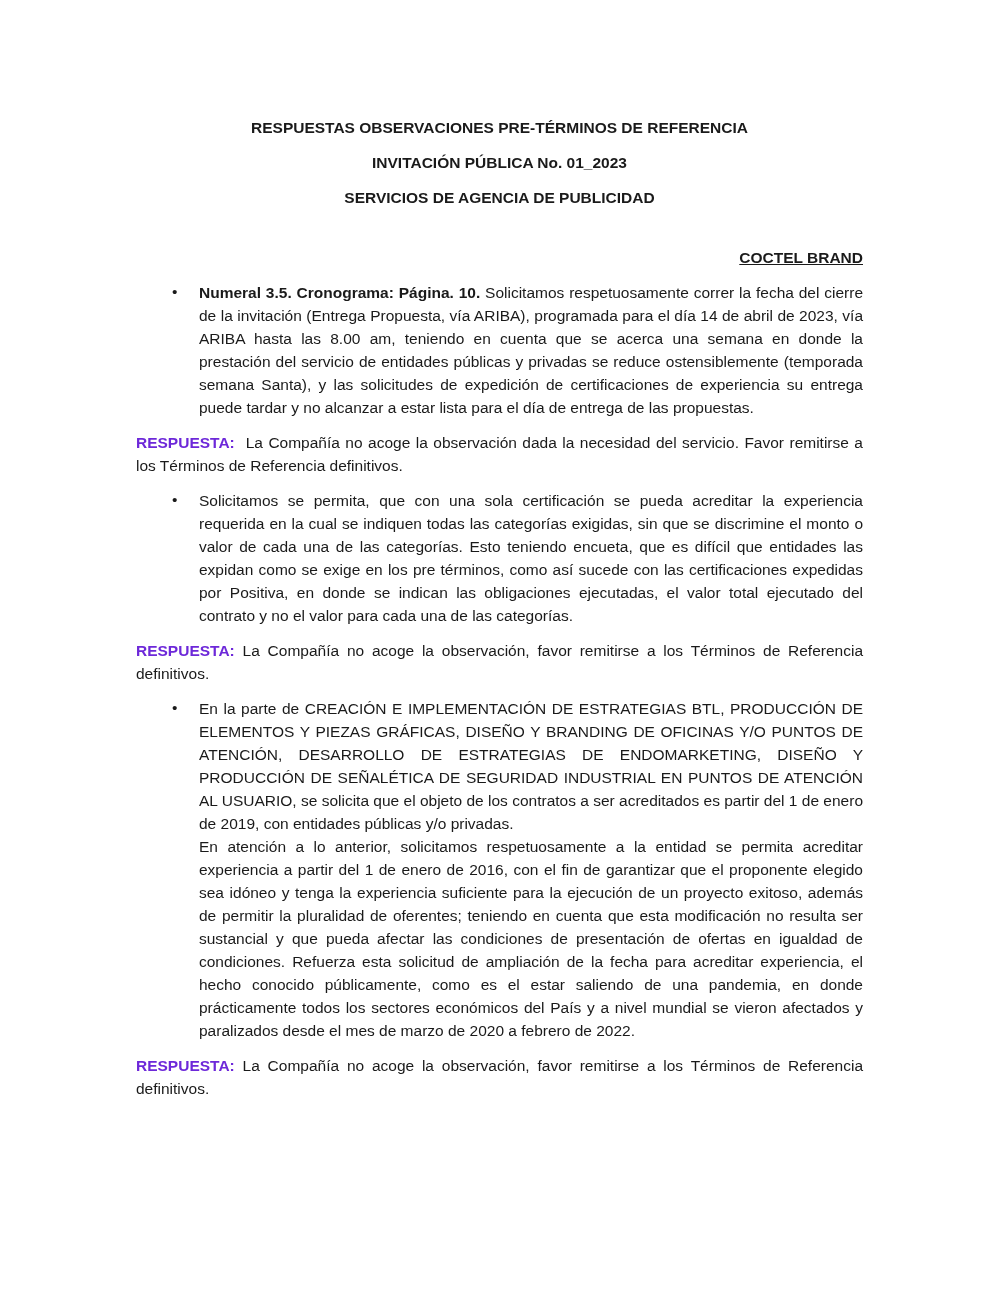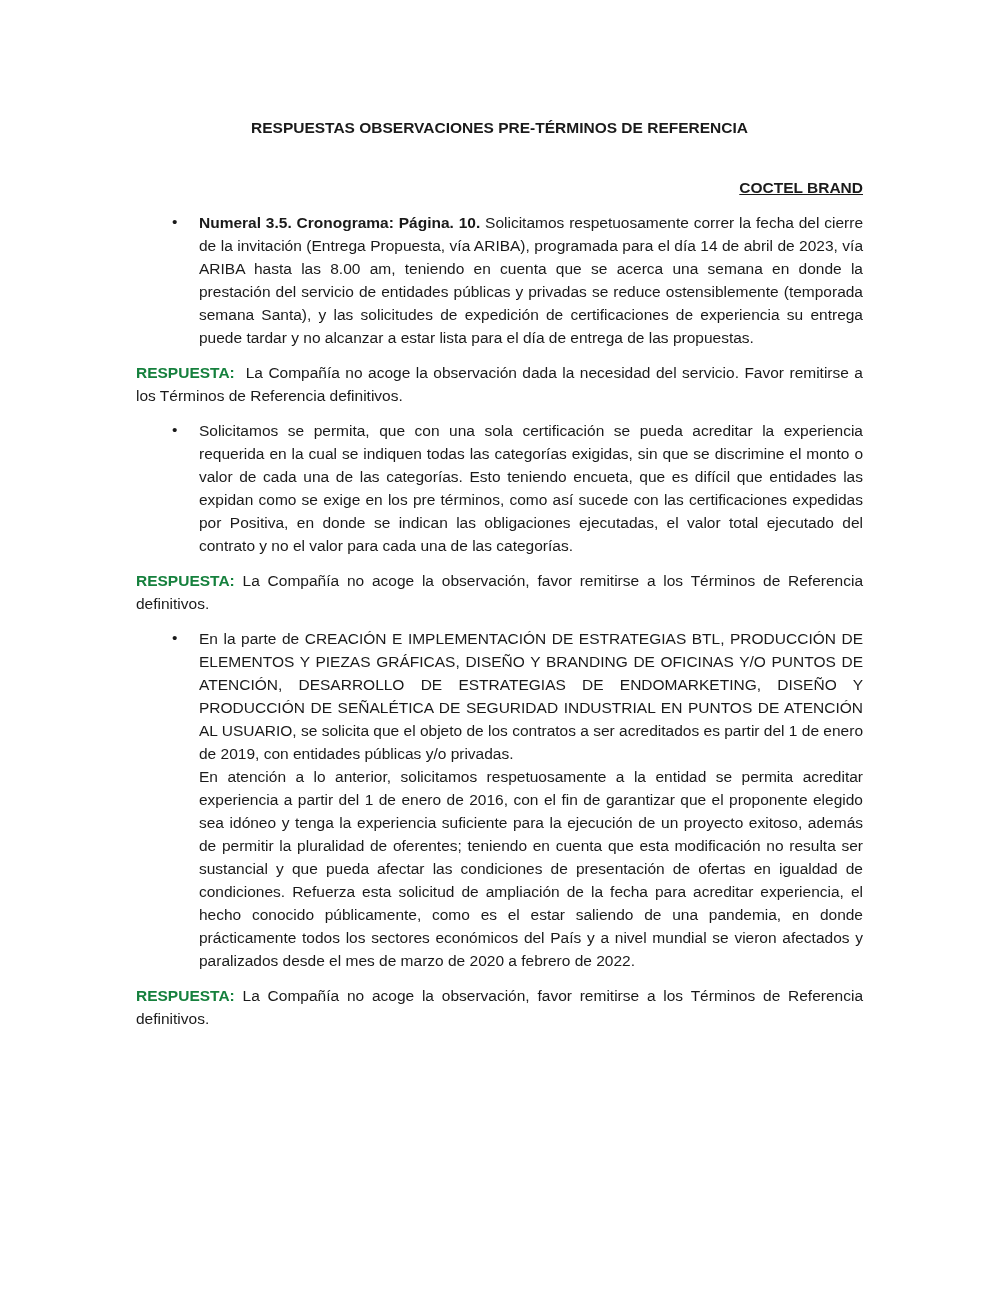--- a/index.html
+++ b/index.html
@@ -38,32 +38,34 @@
   }
   .bullet .marker {
     position: absolute;
     left: 36px;
     top: -1px;
   }
   p { margin: 0; }
   .just { text-align: justify; }
   .response { margin-bottom: 12px; }
   .resp-label {
-    color: #15803d;
+    color: #6d28d9;
     font-weight: bold;
   }
   .block { display: block; }
 </style>
 </head>
 <body>
 
 <div class="page">
 
   <header>
     <div class="title-line">RESPUESTAS OBSERVACIONES PRE-TÉRMINOS DE REFERENCIA</div>
+    <div class="title-line">INVITACIÓN PÚBLICA No. 01_2023</div>
+    <div class="title-line">SERVICIOS DE AGENCIA DE PUBLICIDAD</div>
   </header>
 
   <div class="section-heading">
     <span>COCTEL BRAND</span>
   </div>
 
   <div class="bullet">
     <span class="marker">•</span>
     <p class="just"><strong>Numeral 3.5. Cronograma: Página. 10.</strong><span> Solicitamos respetuosamente correr la fecha del cierre de la invitación (Entrega Propuesta, vía ARIBA), programada para el día 14 de abril de 2023, vía ARIBA hasta las 8.00 am, teniendo en cuenta que se acerca una semana en donde la prestación del servicio de entidades públicas y privadas se reduce ostensiblemente (temporada semana Santa), y las solicitudes de expedición de certificaciones de experiencia su entrega puede tardar y no alcanzar a estar lista para el día de entrega de las propuestas.</span></p>
   </div>

